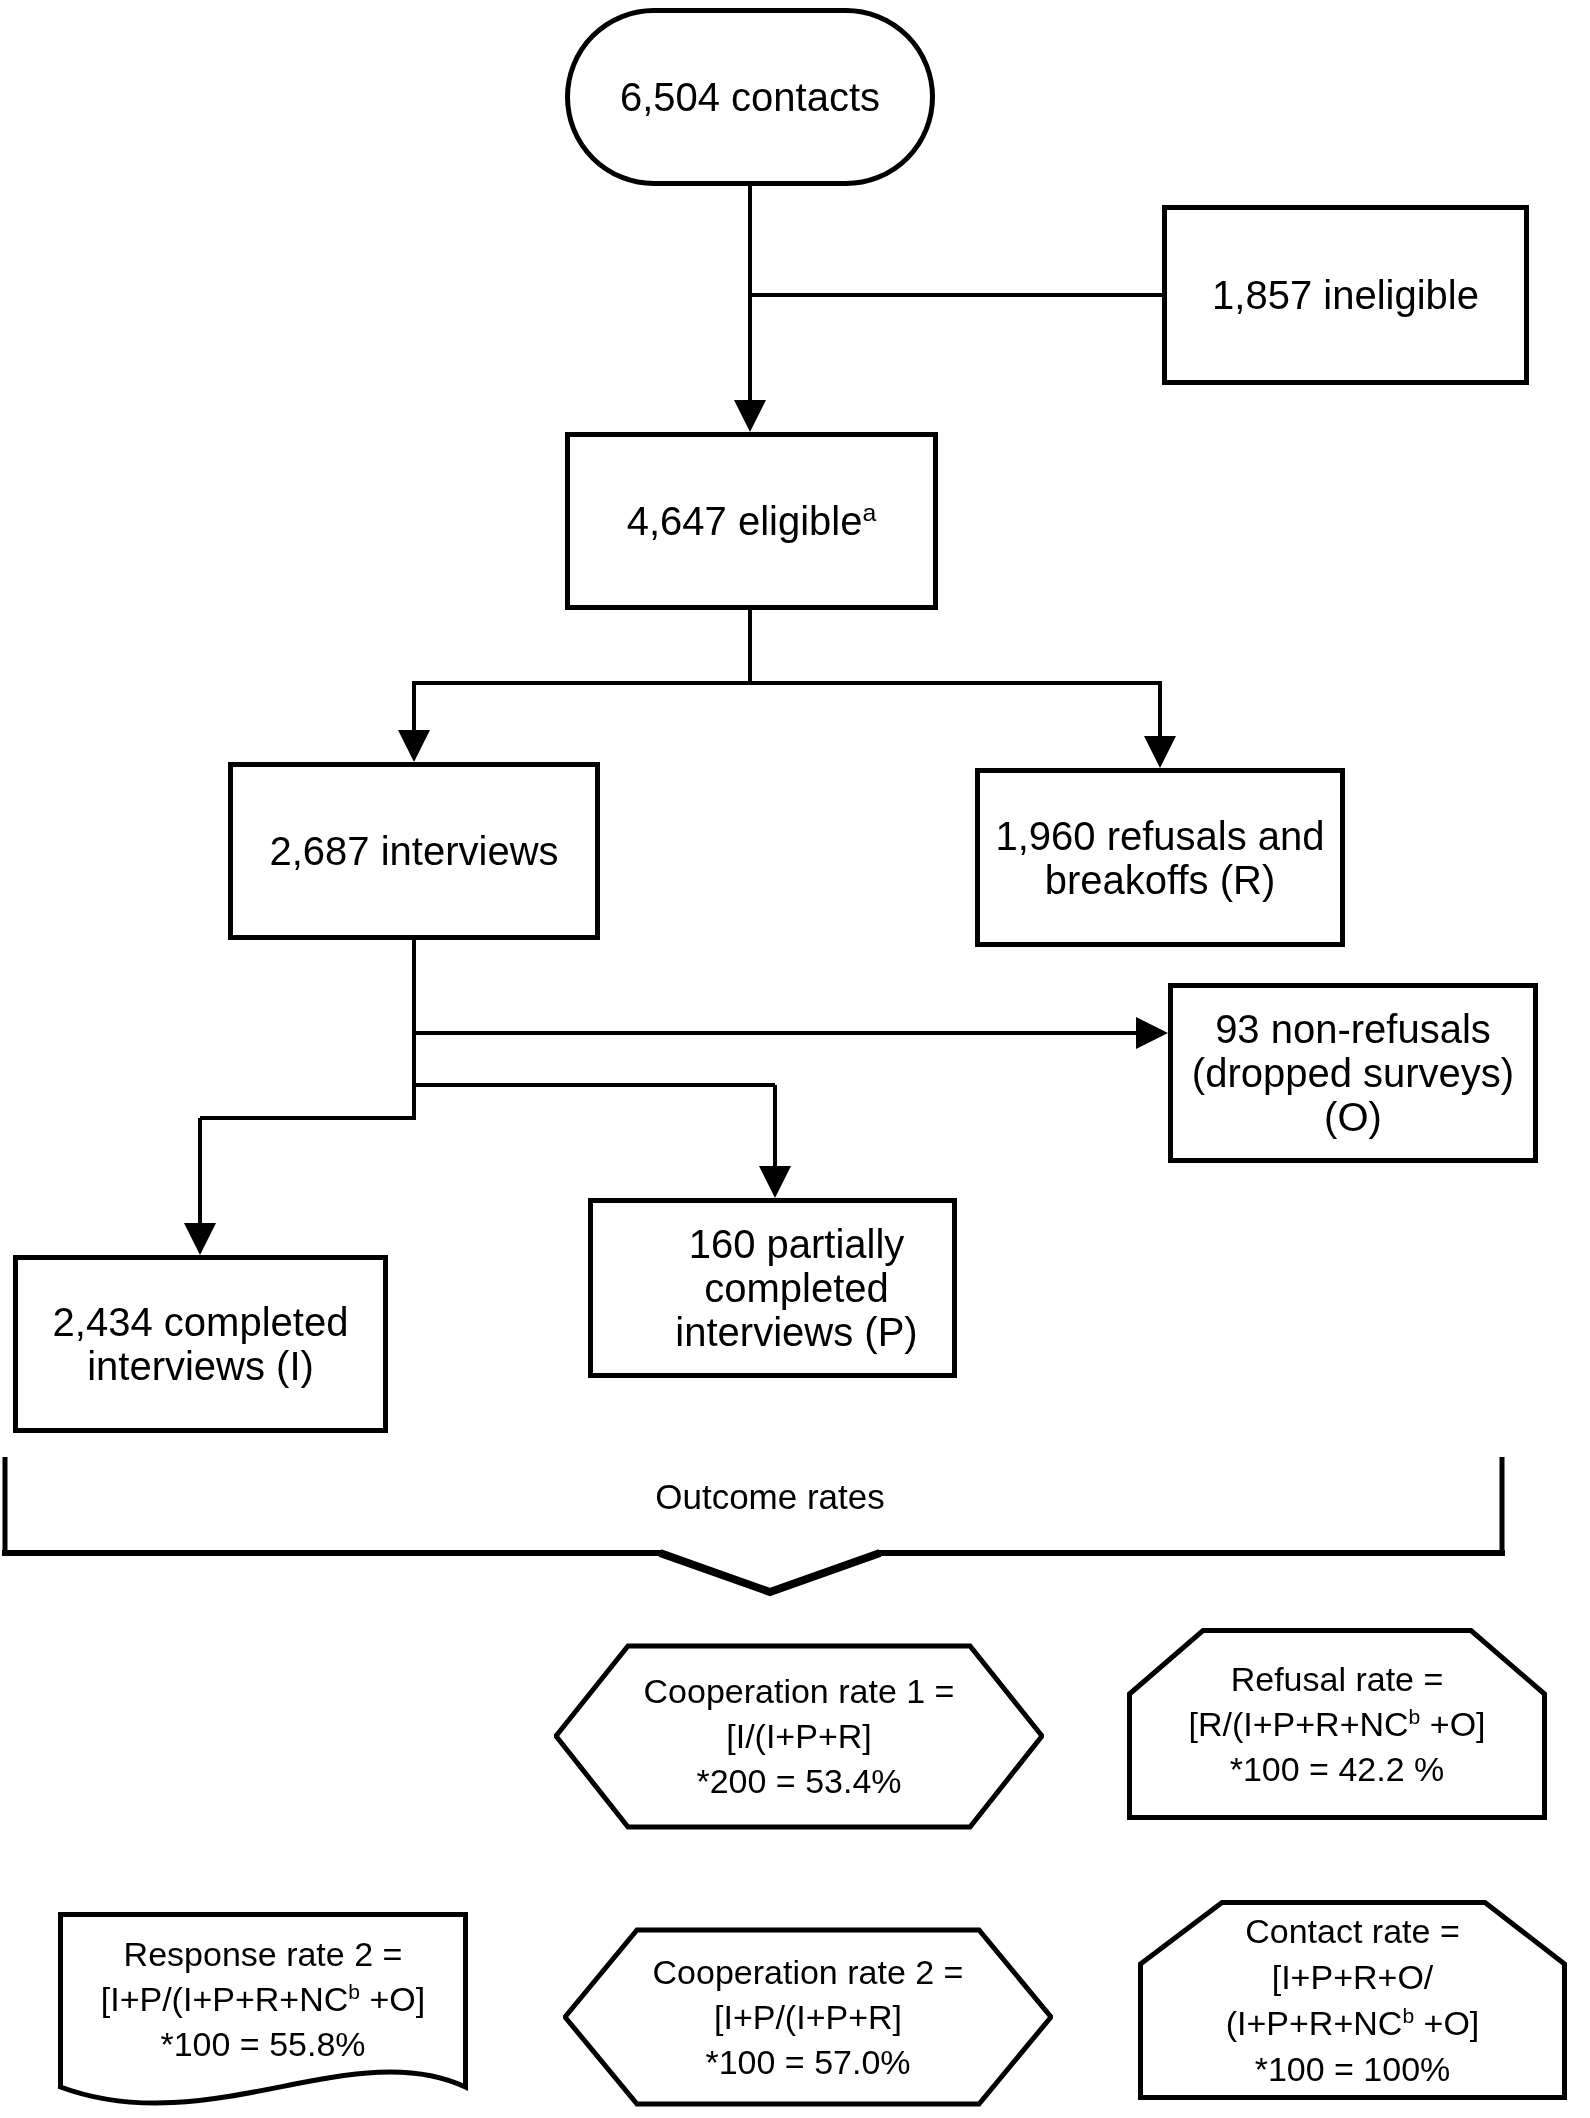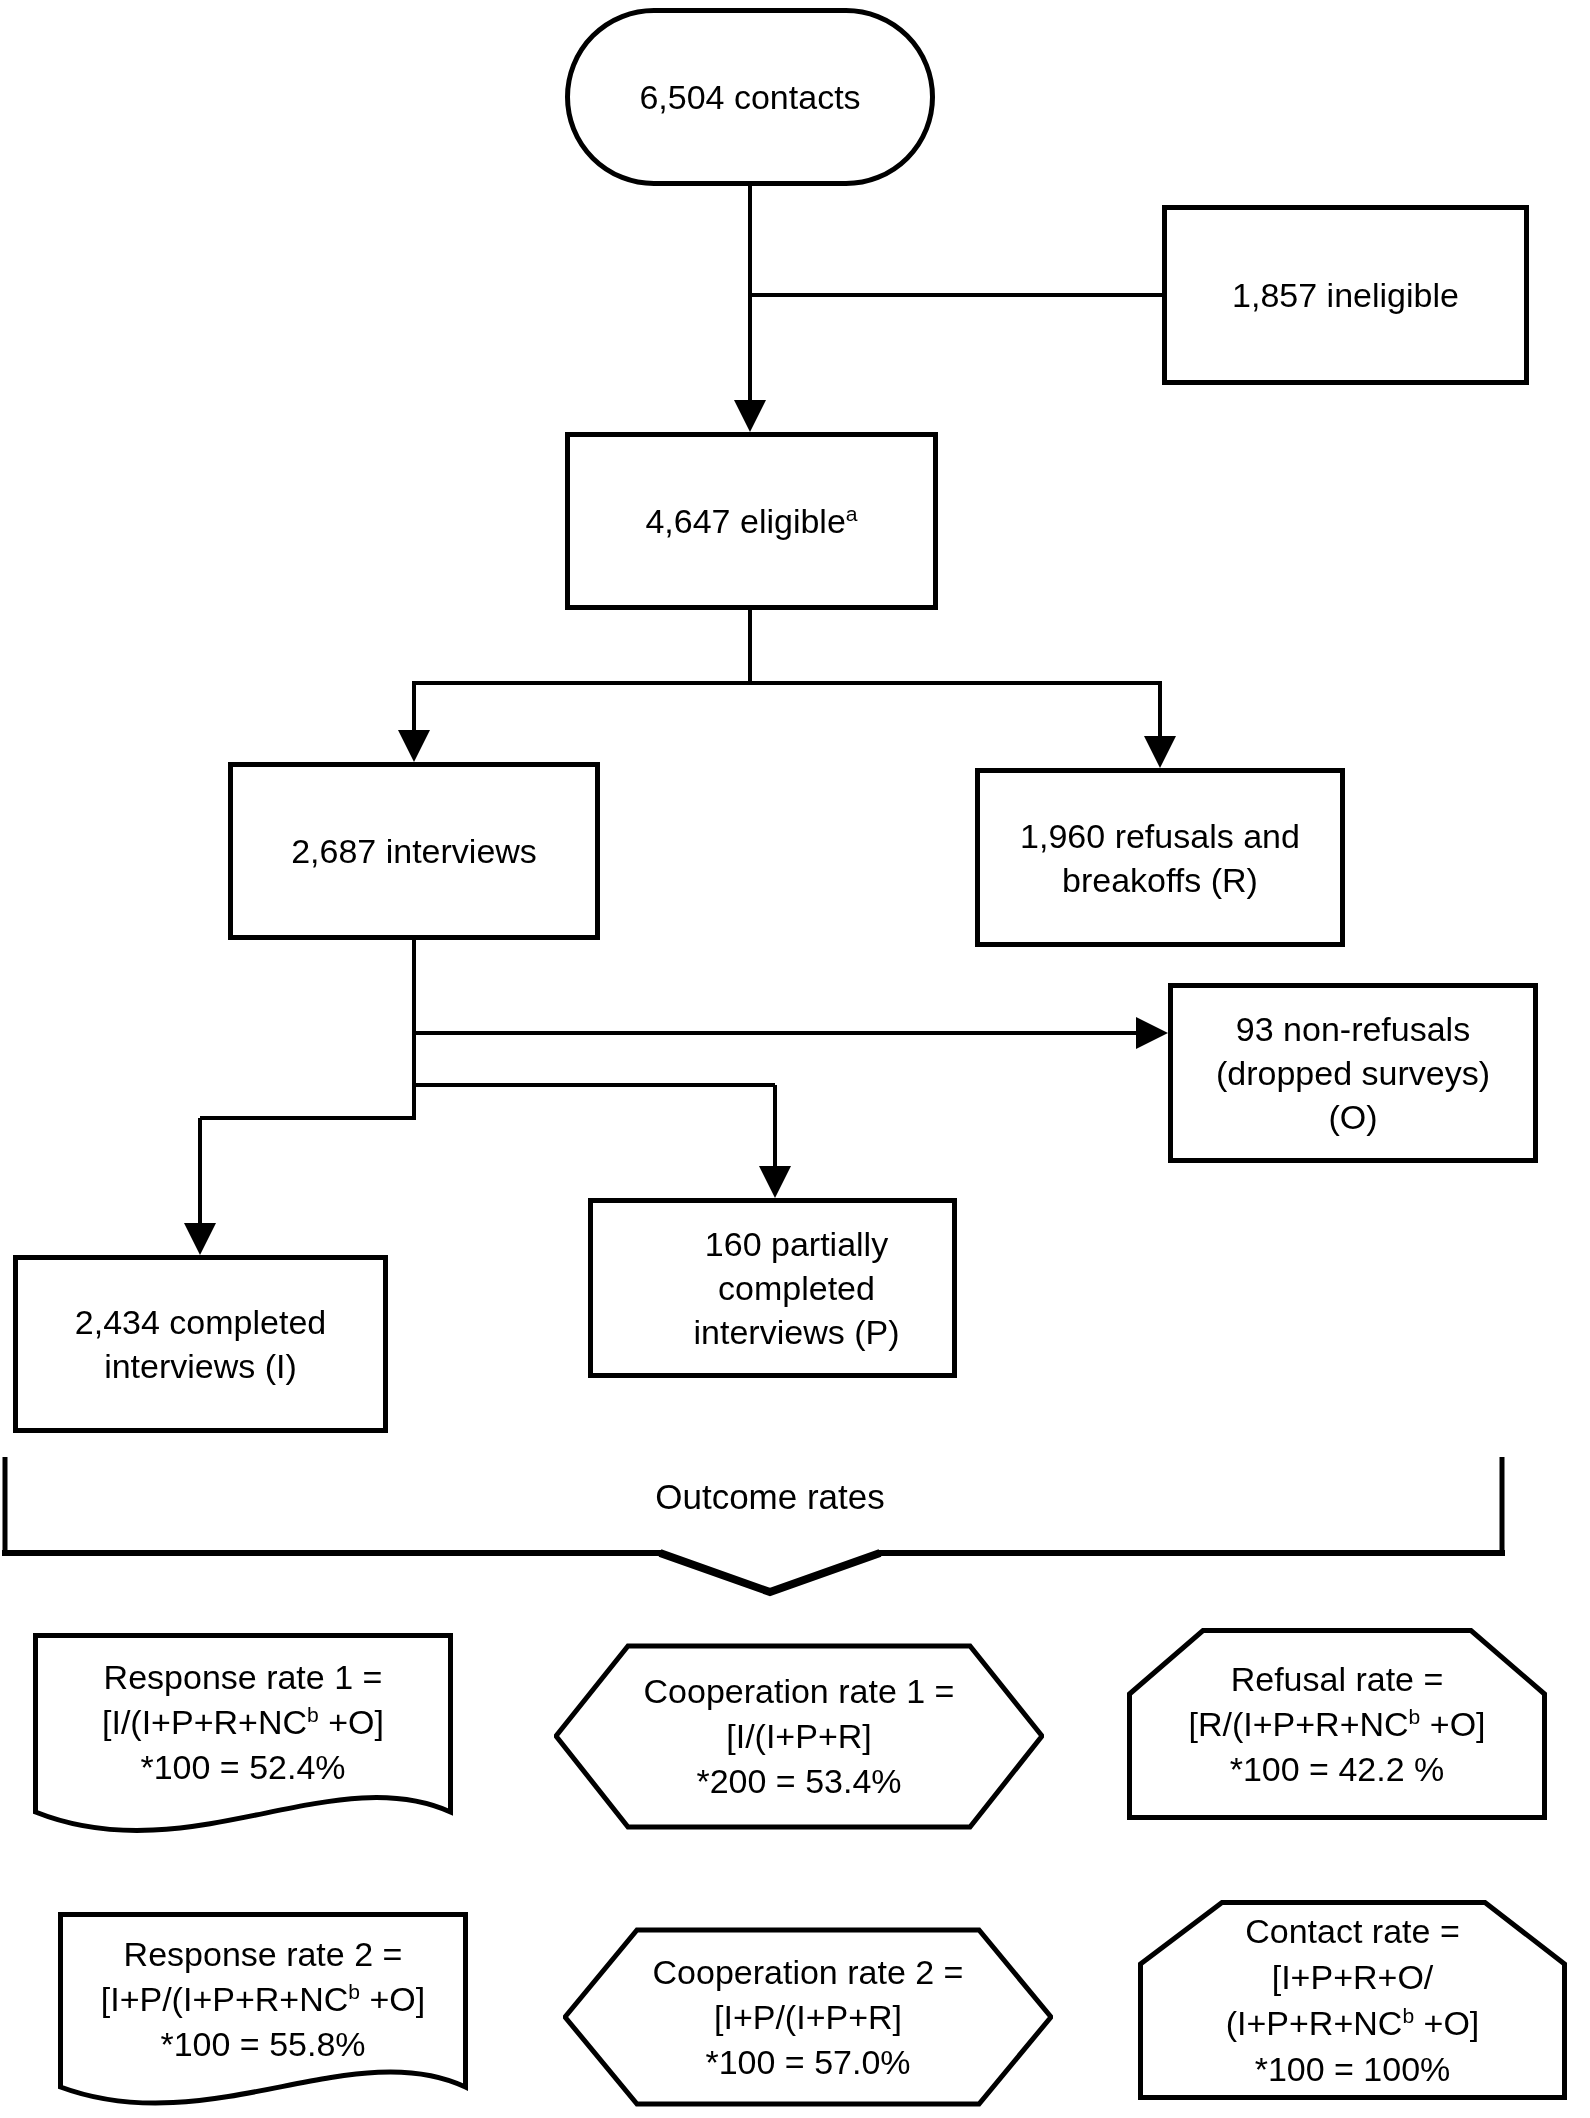--- a/index.html
+++ b/index.html
@@ -11,21 +11,21 @@
     color:#000;
     overflow:hidden;
   }
   .connectors { position:absolute; left:0; top:0; z-index:0; }
   .node {
     position:absolute; z-index:1;
     display:flex; flex-direction:column; align-items:center; justify-content:center;
     text-align:center;
     border:5px solid #000; background:#fff;
     box-sizing:border-box;
-    font-size:34px; line-height:44px;
+    font-size:40px; line-height:44px;
   }
   .stadium { border-radius:90px; }
   .outcome-label {
     position:absolute; z-index:1;
     text-align:center; font-size:35px; line-height:40px;
   }
   .rate { position:absolute; z-index:1; }
   .rate svg { position:absolute; left:0; top:0; display:block; }
   .rate .rate-text {
     position:absolute; left:0; right:0; top:0;
@@ -110,30 +110,20 @@
   </div>
 
   <div class="node" style="left:588px; top:1198px; width:369px; height:180px;padding-left:48px;">
     <div>160 partially</div>
     <div>completed</div>
     <div>interviews (P)</div>
   </div>
 
   <div class="outcome-label" style="left:570px; top:1477px; width:400px;">Outcome rates</div>
 
-  <div class="rate" style="left:33px; top:1633px; width:420px; height:222px;">
-    <svg width="420" height="222" viewBox="0 0 420 222">
-      <path class="shape-stroke" d="M2.5,2.5 L417.5,2.5 L417.5,179 C 300,126 155,240 2.5,179 Z"></path>
-    </svg>
-    <div class="rate-text" style="height:179px;">
-      <div>Response rate 1 =</div>
-      <div>[I/(I+P+R+NC<sup>b</sup> +O]</div>
-      <div>*100 = 52.4%</div>
-    </div>
-  </div>
 
   <div class="rate" style="left:554px; top:1643px; width:490px; height:242px;">
     <svg width="490" height="187" viewBox="0 0 490 187">
       <polygon class="shape-stroke" points="2,93 74,3 416,3 488,93 416,184 74,184"></polygon>
     </svg>
     <div class="rate-text" style="height:187px;">
       <div>Cooperation rate 1 =</div>
       <div>[I/(I+P+R]</div>
       <div>*200 = 53.4%</div>
     </div>

